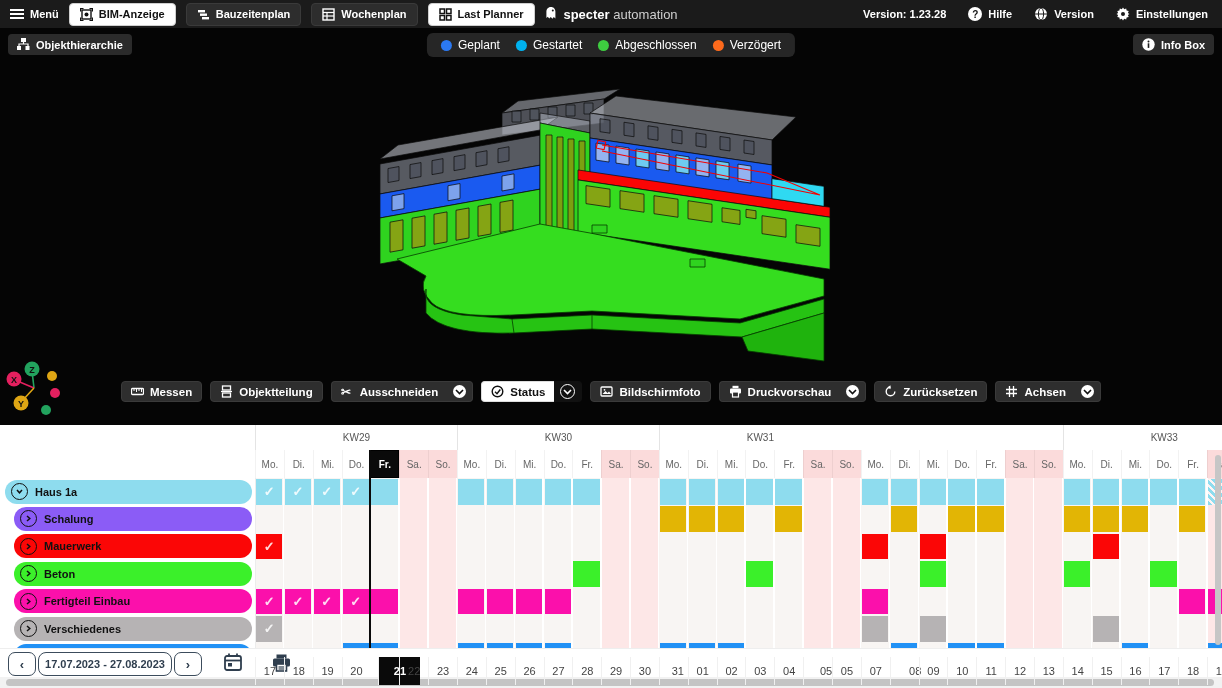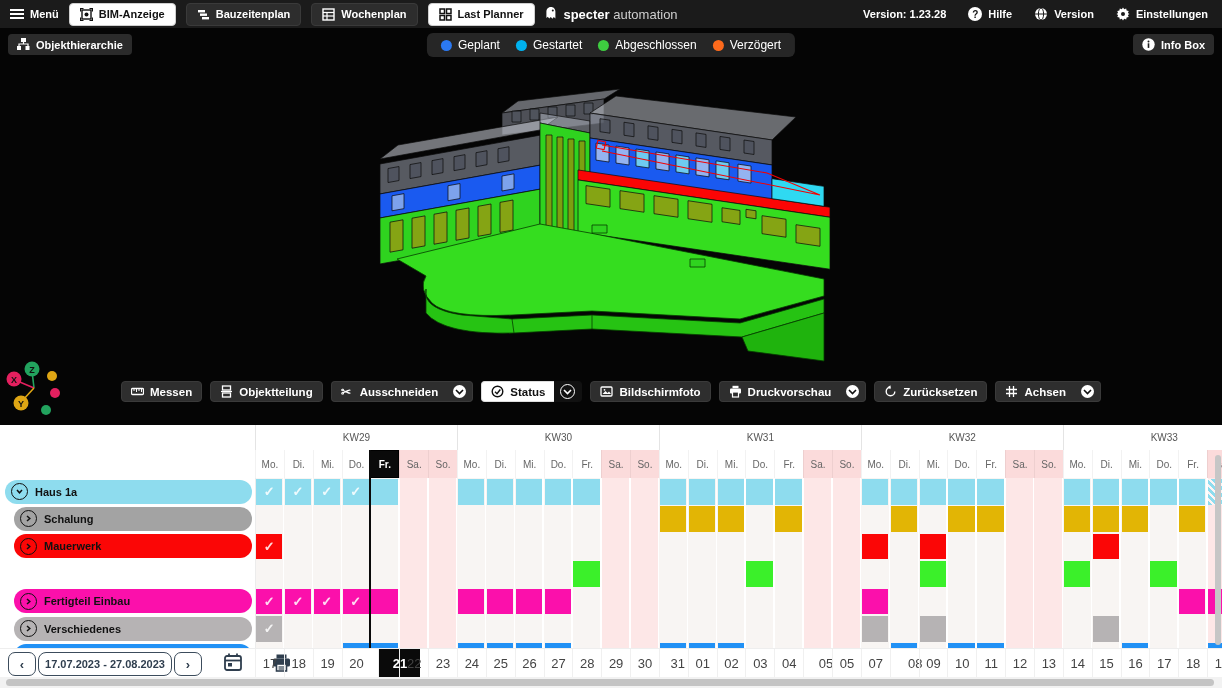--- a/index.html
+++ b/index.html
@@ -60,22 +60,22 @@
   .pbar{position:absolute;height:5px;}
   .pill{position:absolute;height:24px;border-radius:12px;display:flex;align-items:center;gap:7px;
         padding-left:6px;box-sizing:border-box;font-size:11px;font-weight:bold;color:#111;cursor:pointer;z-index:6;}
   .pill .cev{width:15px;height:15px;border-radius:50%;border:1.6px solid #111;display:flex;align-items:center;
              justify-content:center;flex:0 0 auto;background:transparent;}
   .curline{position:absolute;width:2px;background:#0a0a0a;z-index:4;}
   .vsep{position:absolute;left:255px;top:0;width:1px;height:223px;background:#ececec;}
   .vscroll{position:absolute;right:1px;top:30px;width:6px;height:190px;border-radius:3px;background:#c6c6c6;z-index:8;}
   
   .bbar{position:absolute;left:0;top:648px;width:1222px;height:28px;background:#fff;border-top:1px solid #eee;z-index:12;}
-  .bnum{position:absolute;top:0;height:28px;display:flex;align-items:center;justify-content:center;
-        font-size:13px;color:#444;border-left:1px solid #f0f0f0;box-sizing:border-box;}
+  .bnum{position:absolute;top:8px;height:28px;display:flex;align-items:center;justify-content:center;
+        font-size:11px;color:#444;border-left:1px solid #f0f0f0;box-sizing:border-box;}
   .bnum.cur{background:#0a0a0a;color:#fff;font-weight:bold;}
   .navbtn{position:absolute;top:3px;width:26px;height:22px;border:1.4px solid #3c4c5c;border-radius:7px;background:#fff;
           color:#2f3e4e;font-size:13px;font-weight:bold;display:flex;align-items:center;justify-content:center;cursor:pointer;}
   .datefield{position:absolute;left:38px;top:3px;width:132px;height:22px;border:1.4px solid #3c4c5c;border-radius:8px;
              background:#fff;color:#2f3e4e;font-size:11px;font-weight:bold;display:flex;align-items:center;
              justify-content:center;cursor:pointer;}
   .iconbtn{position:absolute;top:4px;color:#2f3e4e;cursor:pointer;}
   .hscroll-track{position:absolute;left:0;top:677px;width:1222px;height:11px;background:#f2f2f2;}
   .hscroll-thumb{position:absolute;left:6px;top:2px;width:1208px;height:7px;border-radius:4px;background:#c4c4c4;cursor:pointer;}
   svg{display:block;}
@@ -412,21 +412,20 @@
       </div>
     </div>
 </div>
 
 <div class="gantt" id="gantt">
   <div class="vsep"></div>
   <div class="vscroll"></div>
 <div class="kwcell" style="left: 255px; width: 201.95px;">KW29</div>
     <div class="kwcell" style="left: 456.95px; width: 201.95px;">KW30</div>
     <div class="kwcell" style="left: 658.9px; width: 201.95px;">KW31</div>
-    <div class="kwcell" style="left: 860.85px; width: 201.95px;">KW32</div>
     <div class="kwcell" style="left: 1062.8px; width: 201.95px;">KW33</div>
     <div class="stripe wd" style="left: 255.5px; width: 27.35px;"></div>
     <div class="daycell" style="left: 255px; width: 28.85px;">Mo.</div>
     <div class="stripe wd" style="left: 284.35px; width: 27.35px;"></div>
     <div class="daycell" style="left: 283.85px; width: 28.85px;">Di.</div>
     <div class="stripe wd" style="left: 313.2px; width: 27.35px;"></div>
     <div class="daycell" style="left: 312.7px; width: 28.85px;">Mi.</div>
     <div class="stripe wd" style="left: 342.05px; width: 27.35px;"></div>
     <div class="daycell" style="left: 341.55px; width: 28.85px;">Do.</div>
     <div class="stripe wd" style="left: 370.9px; width: 27.35px;"></div>
@@ -587,35 +586,43 @@
     <div class="pbar" style="left: 1208.05px; width: 26.25px; top: 218.4px; background: rgb(33, 145, 245);"></div>
     <div class="curline" style="left: 369.4px; top: 25px; height: 198px;"></div>
     <div class="pill" style="left: 5px; width: 247px; top: 54.5px; background: rgb(142, 220, 238);">
       <div class="cev">
         <svg width="9" height="9" viewBox="0 0 9 9">
           <path d="M2,3 L4.5,5.8 L7,3" fill="none" stroke="#111" stroke-width="1.5"></path>
         </svg>
       </div>
       <span>Haus 1a</span>
     </div>
-    <div class="pill" style="left: 14px; width: 238px; top: 81.9px; background: #a3a3a3;">
+    <div class="pill" style="left: 14px; width: 238px; top: 81.9px; background: #8b5cf6;">
       <div class="cev">
         <svg width="9" height="9" viewBox="0 0 9 9">
           <path d="M3,2 L5.8,4.5 L3,7" fill="none" stroke="#111" stroke-width="1.5"></path>
         </svg>
       </div>
       <span>Schalung</span>
     </div>
     <div class="pill" style="left: 14px; width: 238px; top: 109.3px; background: rgb(251, 6, 6);">
       <div class="cev">
         <svg width="9" height="9" viewBox="0 0 9 9">
           <path d="M3,2 L5.8,4.5 L3,7" fill="none" stroke="#111" stroke-width="1.5"></path>
         </svg>
       </div>
       <span>Mauerwerk</span>
+    </div>
+    <div class="pill" style="left: 14px; width: 238px; top: 136.7px; background: rgb(59, 240, 42);">
+      <div class="cev">
+        <svg width="9" height="9" viewBox="0 0 9 9">
+          <path d="M3,2 L5.8,4.5 L3,7" fill="none" stroke="#111" stroke-width="1.5"></path>
+        </svg>
+      </div>
+      <span>Beton</span>
     </div>
     <div class="pill" style="left: 14px; width: 238px; top: 164.1px; background: rgb(251, 16, 171);">
       <div class="cev">
         <svg width="9" height="9" viewBox="0 0 9 9">
           <path d="M3,2 L5.8,4.5 L3,7" fill="none" stroke="#111" stroke-width="1.5"></path>
         </svg>
       </div>
       <span>Fertigteil Einbau</span>
     </div>
     <div class="pill" style="left: 14px; width: 238px; top: 191.5px; background: rgb(182, 179, 180);">

